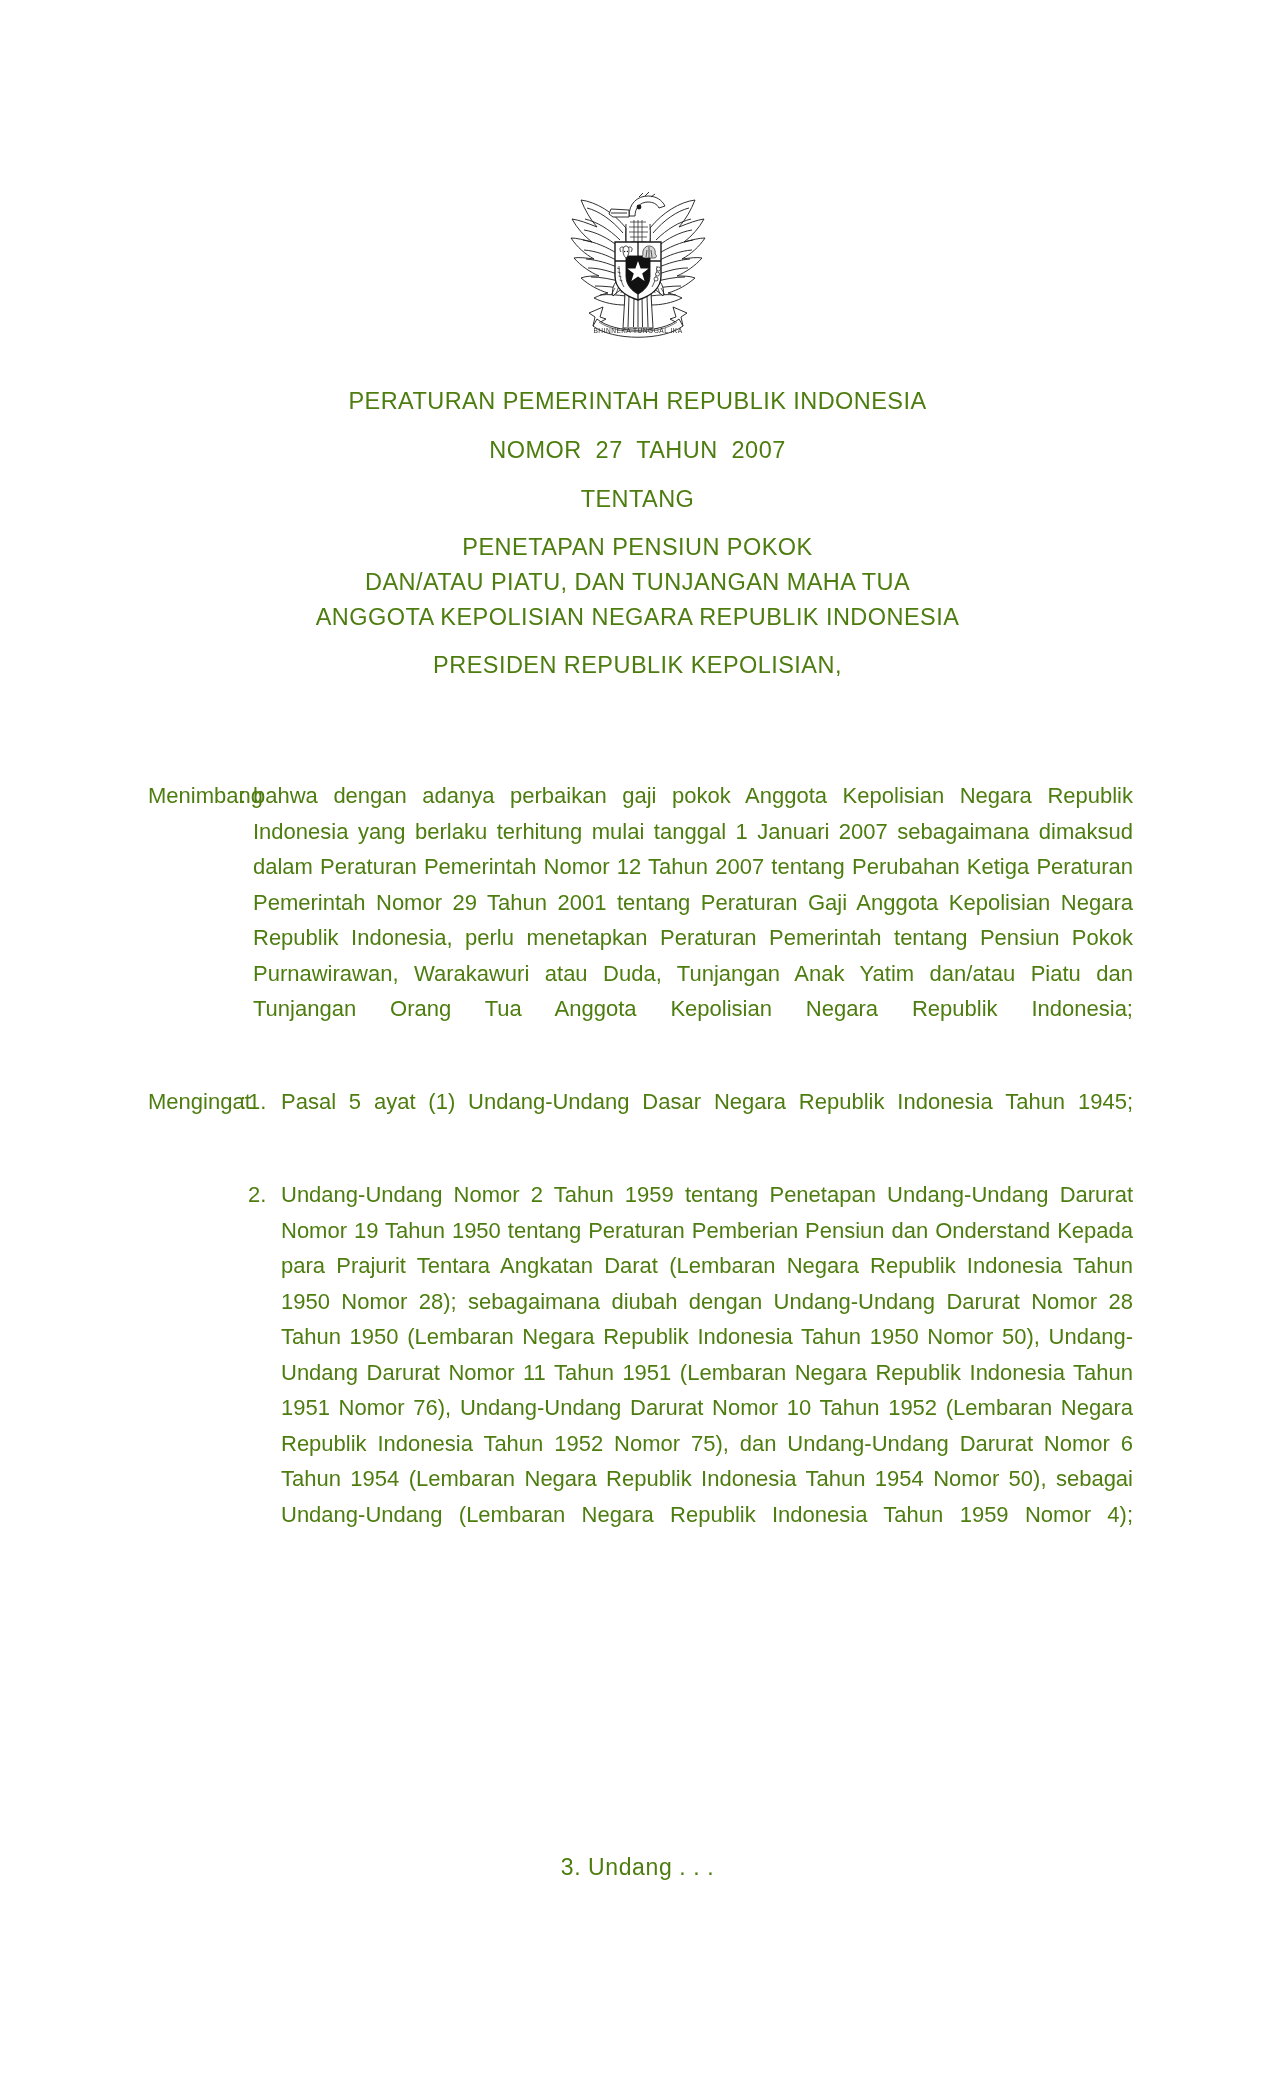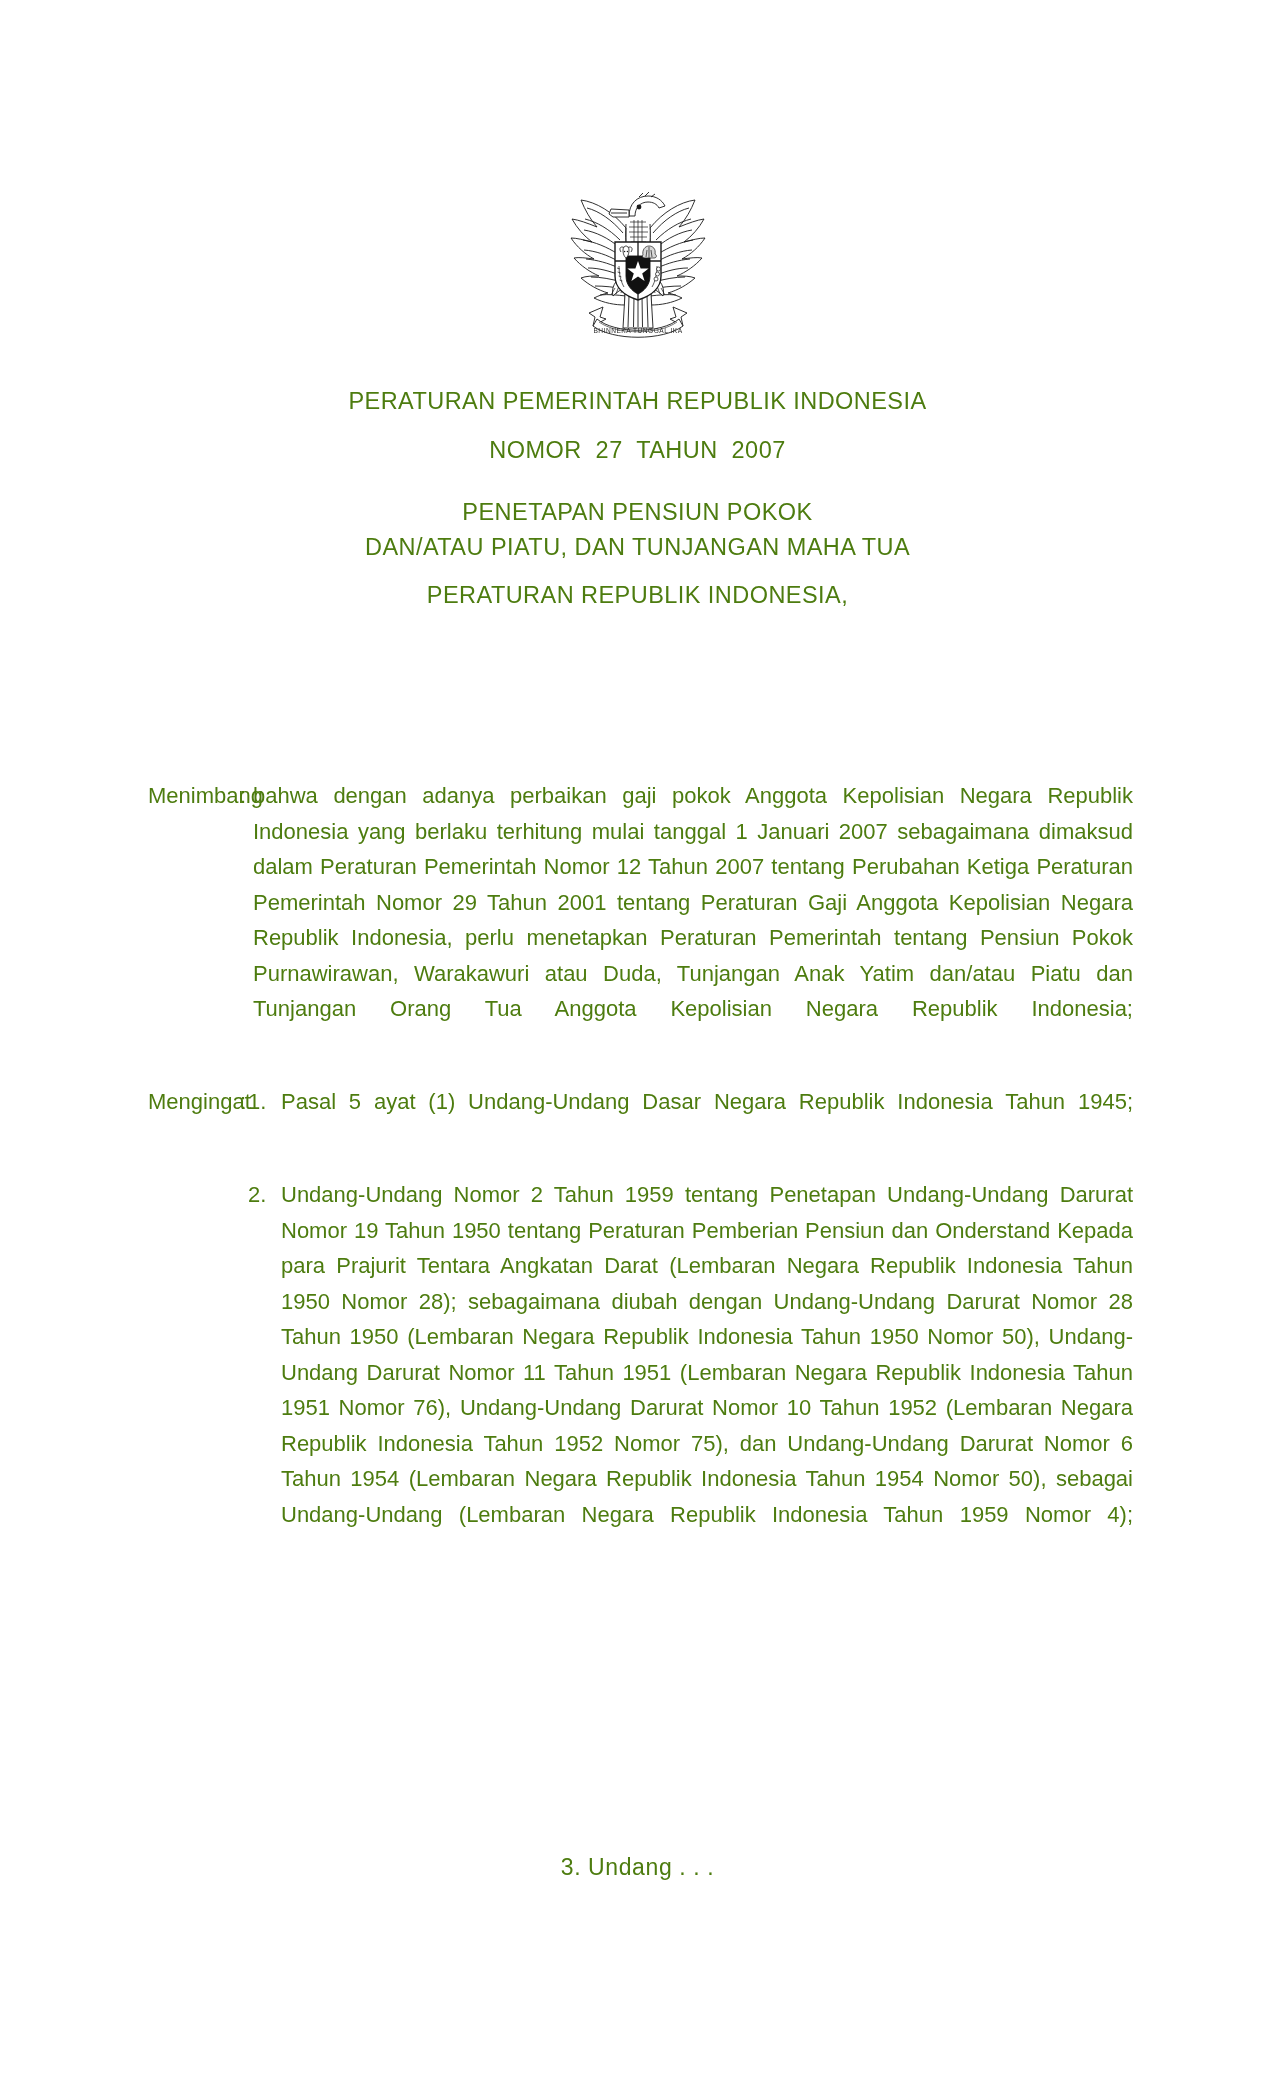--- a/index.html
+++ b/index.html
@@ -257,25 +257,27 @@
         <text x="75" y="157" font-family="'Liberation Sans', sans-serif" font-size="6.6" text-anchor="middle" fill="#2a2a2a" letter-spacing="0.5">BHINNEKA TUNGGAL IKA</text>
       </svg>
     </span>
   </div>
 
   <div class="title-block">
     <div class="t-line">PERATURAN PEMERINTAH REPUBLIK INDONESIA</div>
     <div class="gap-sm"></div>
     <div class="t-line">NOMOR  27  TAHUN  2007</div>
     <div class="gap-sm"></div>
+    <div class="t-line">TENTANG</div>
     <div class="gap-md"></div>
     <div class="t-line">PENETAPAN PENSIUN POKOK</div>
     <div class="t-line">DAN/ATAU PIATU, DAN TUNJANGAN MAHA TUA</div>
+    <div class="t-line">ANGGOTA KEPOLISIAN NEGARA REPUBLIK INDONESIA</div>
     <div class="gap-md"></div>
-    <div class="t-line">PERATURAN REPUBLIK INDONESIA,</div>
+    <div class="t-line">PRESIDEN REPUBLIK KEPOLISIAN,</div>
   </div>
 
   <div class="clauses">
 
     <div class="clause clause-menimbang">
       <div class="clause-label">Menimbang</div>
       <div class="clause-colon">:</div>
       <div class="clause-body">
         <p>bahwa dengan adanya perbaikan gaji pokok Anggota Kepolisian Negara Republik Indonesia yang berlaku terhitung mulai tanggal 1 Januari 2007 sebagaimana dimaksud dalam Peraturan Pemerintah Nomor 12 Tahun 2007 tentang Perubahan Ketiga Peraturan Pemerintah Nomor 29 Tahun 2001 tentang Peraturan Gaji Anggota Kepolisian Negara Republik Indonesia, perlu menetapkan Peraturan Pemerintah tentang Pensiun Pokok Purnawirawan, Warakawuri atau Duda, Tunjangan Anak Yatim dan/atau Piatu dan Tunjangan Orang Tua Anggota Kepolisian Negara Republik Indonesia;</p>
       </div>

